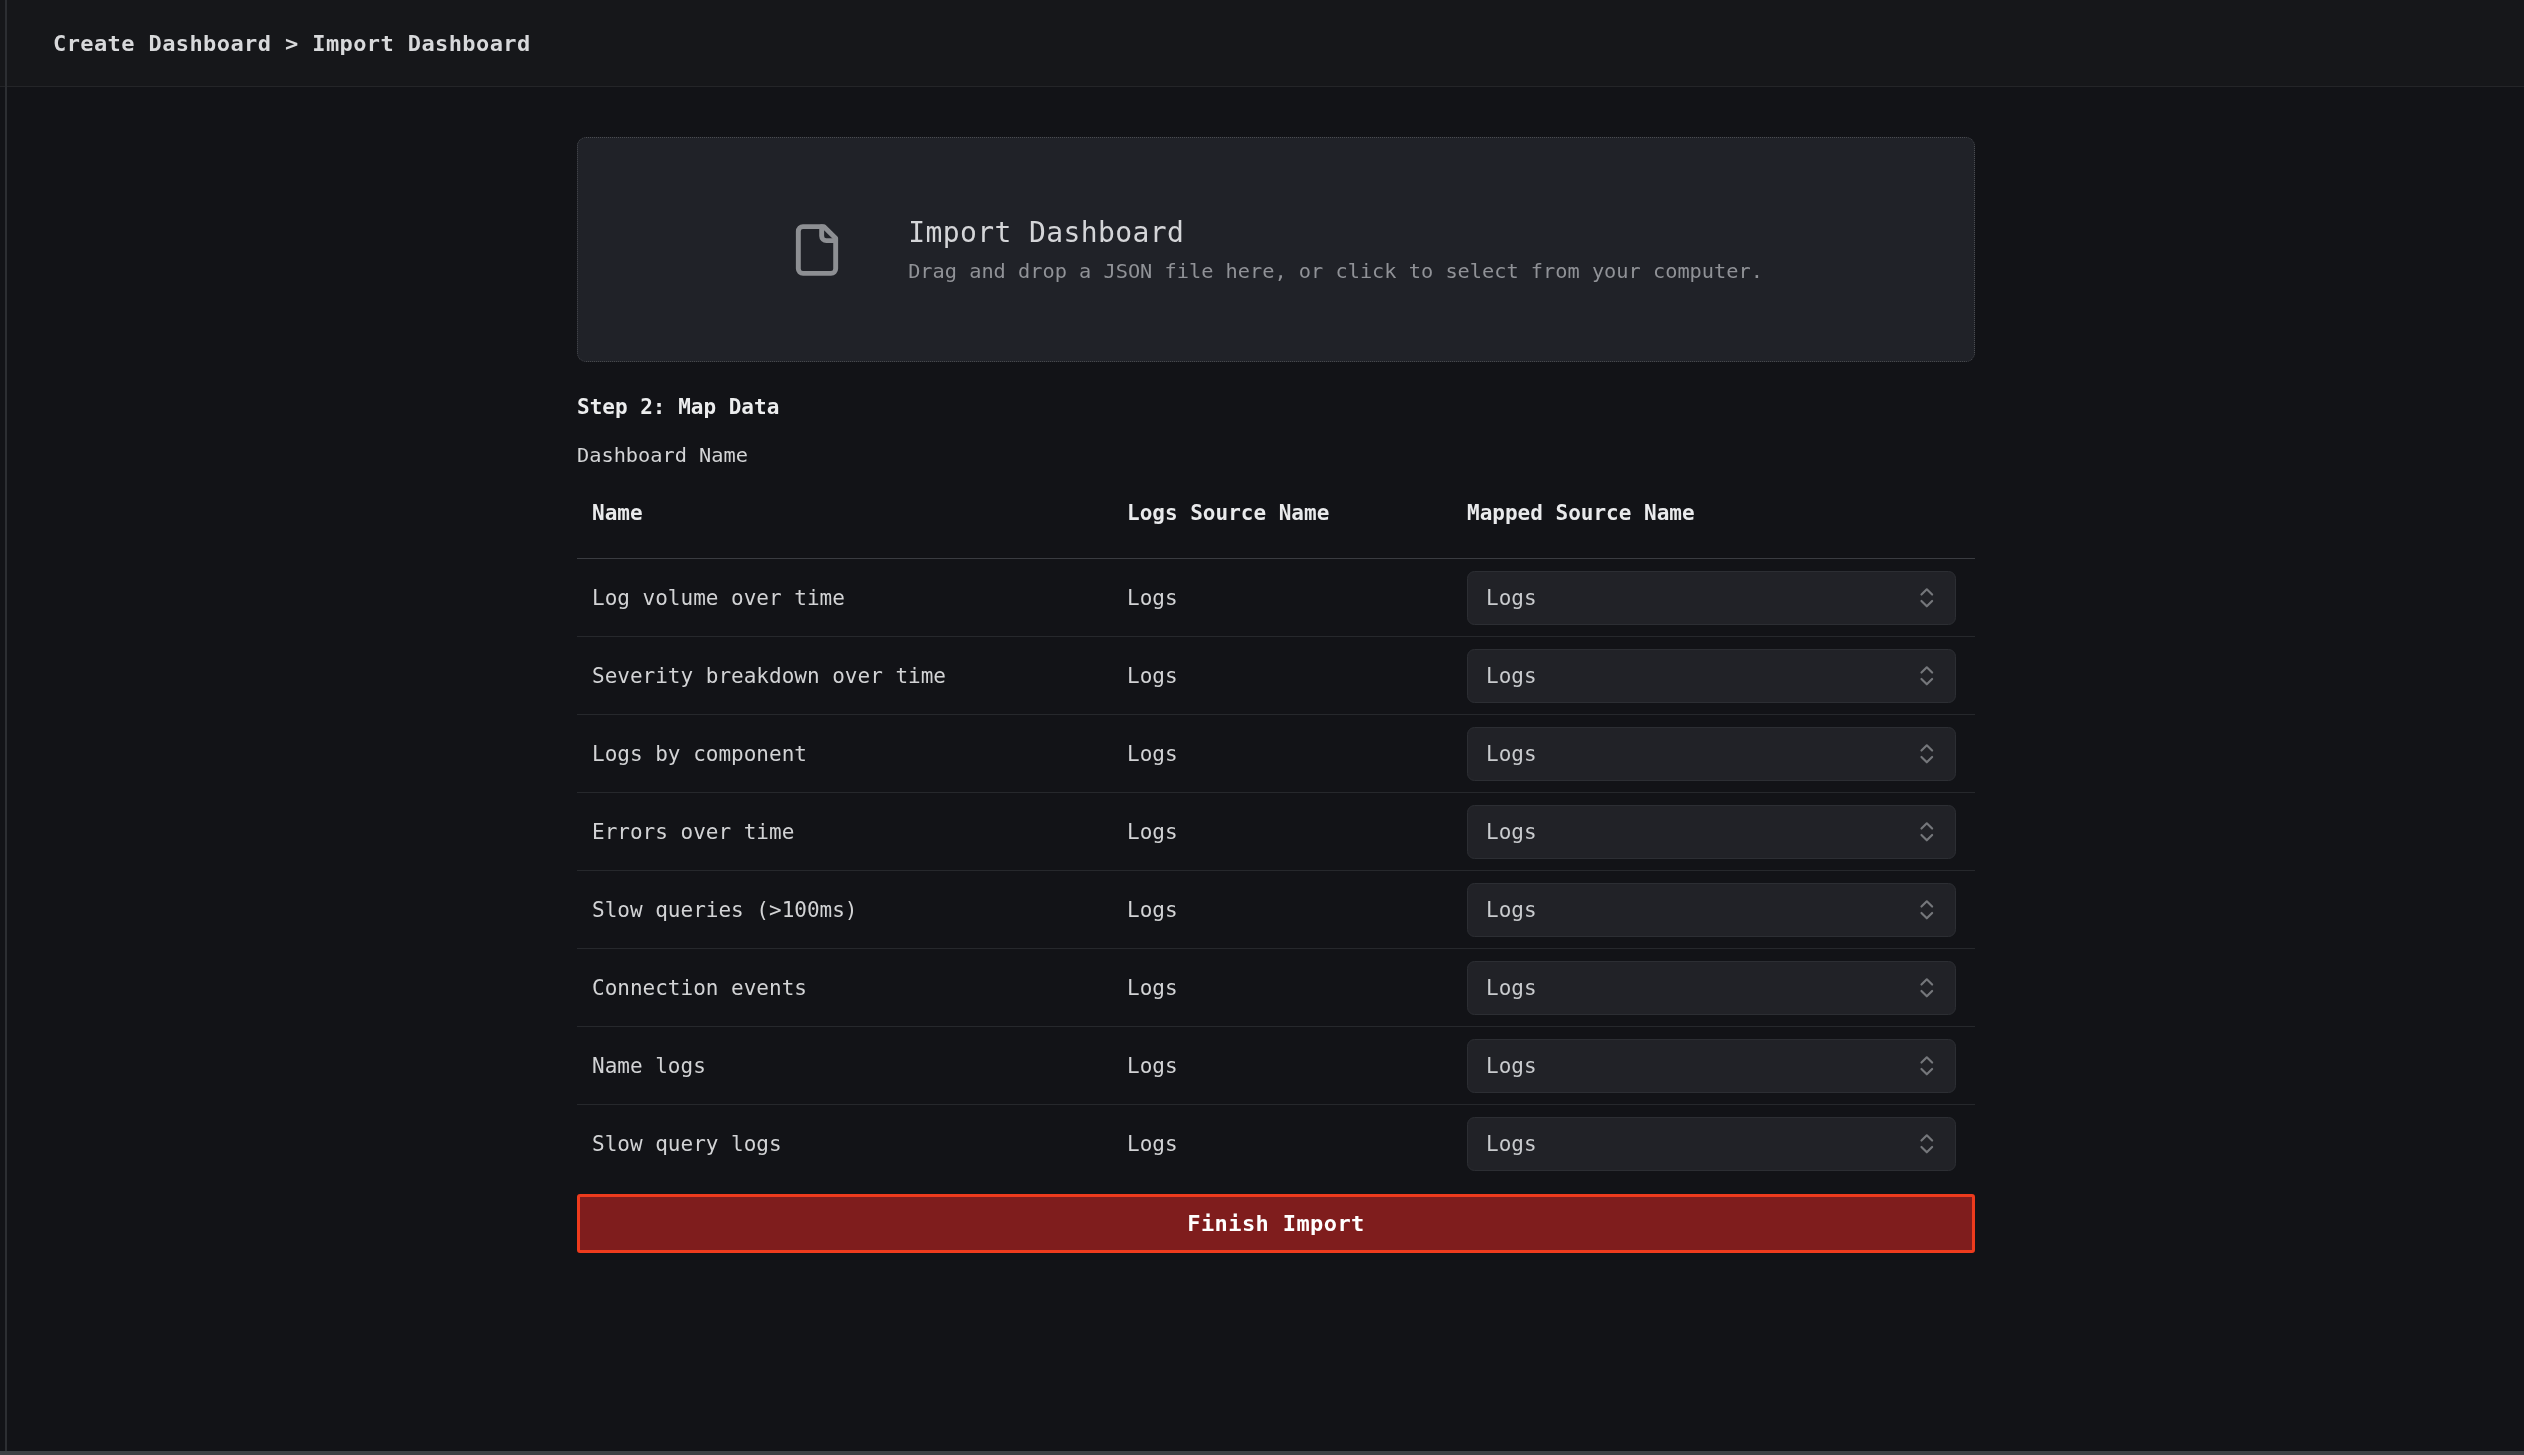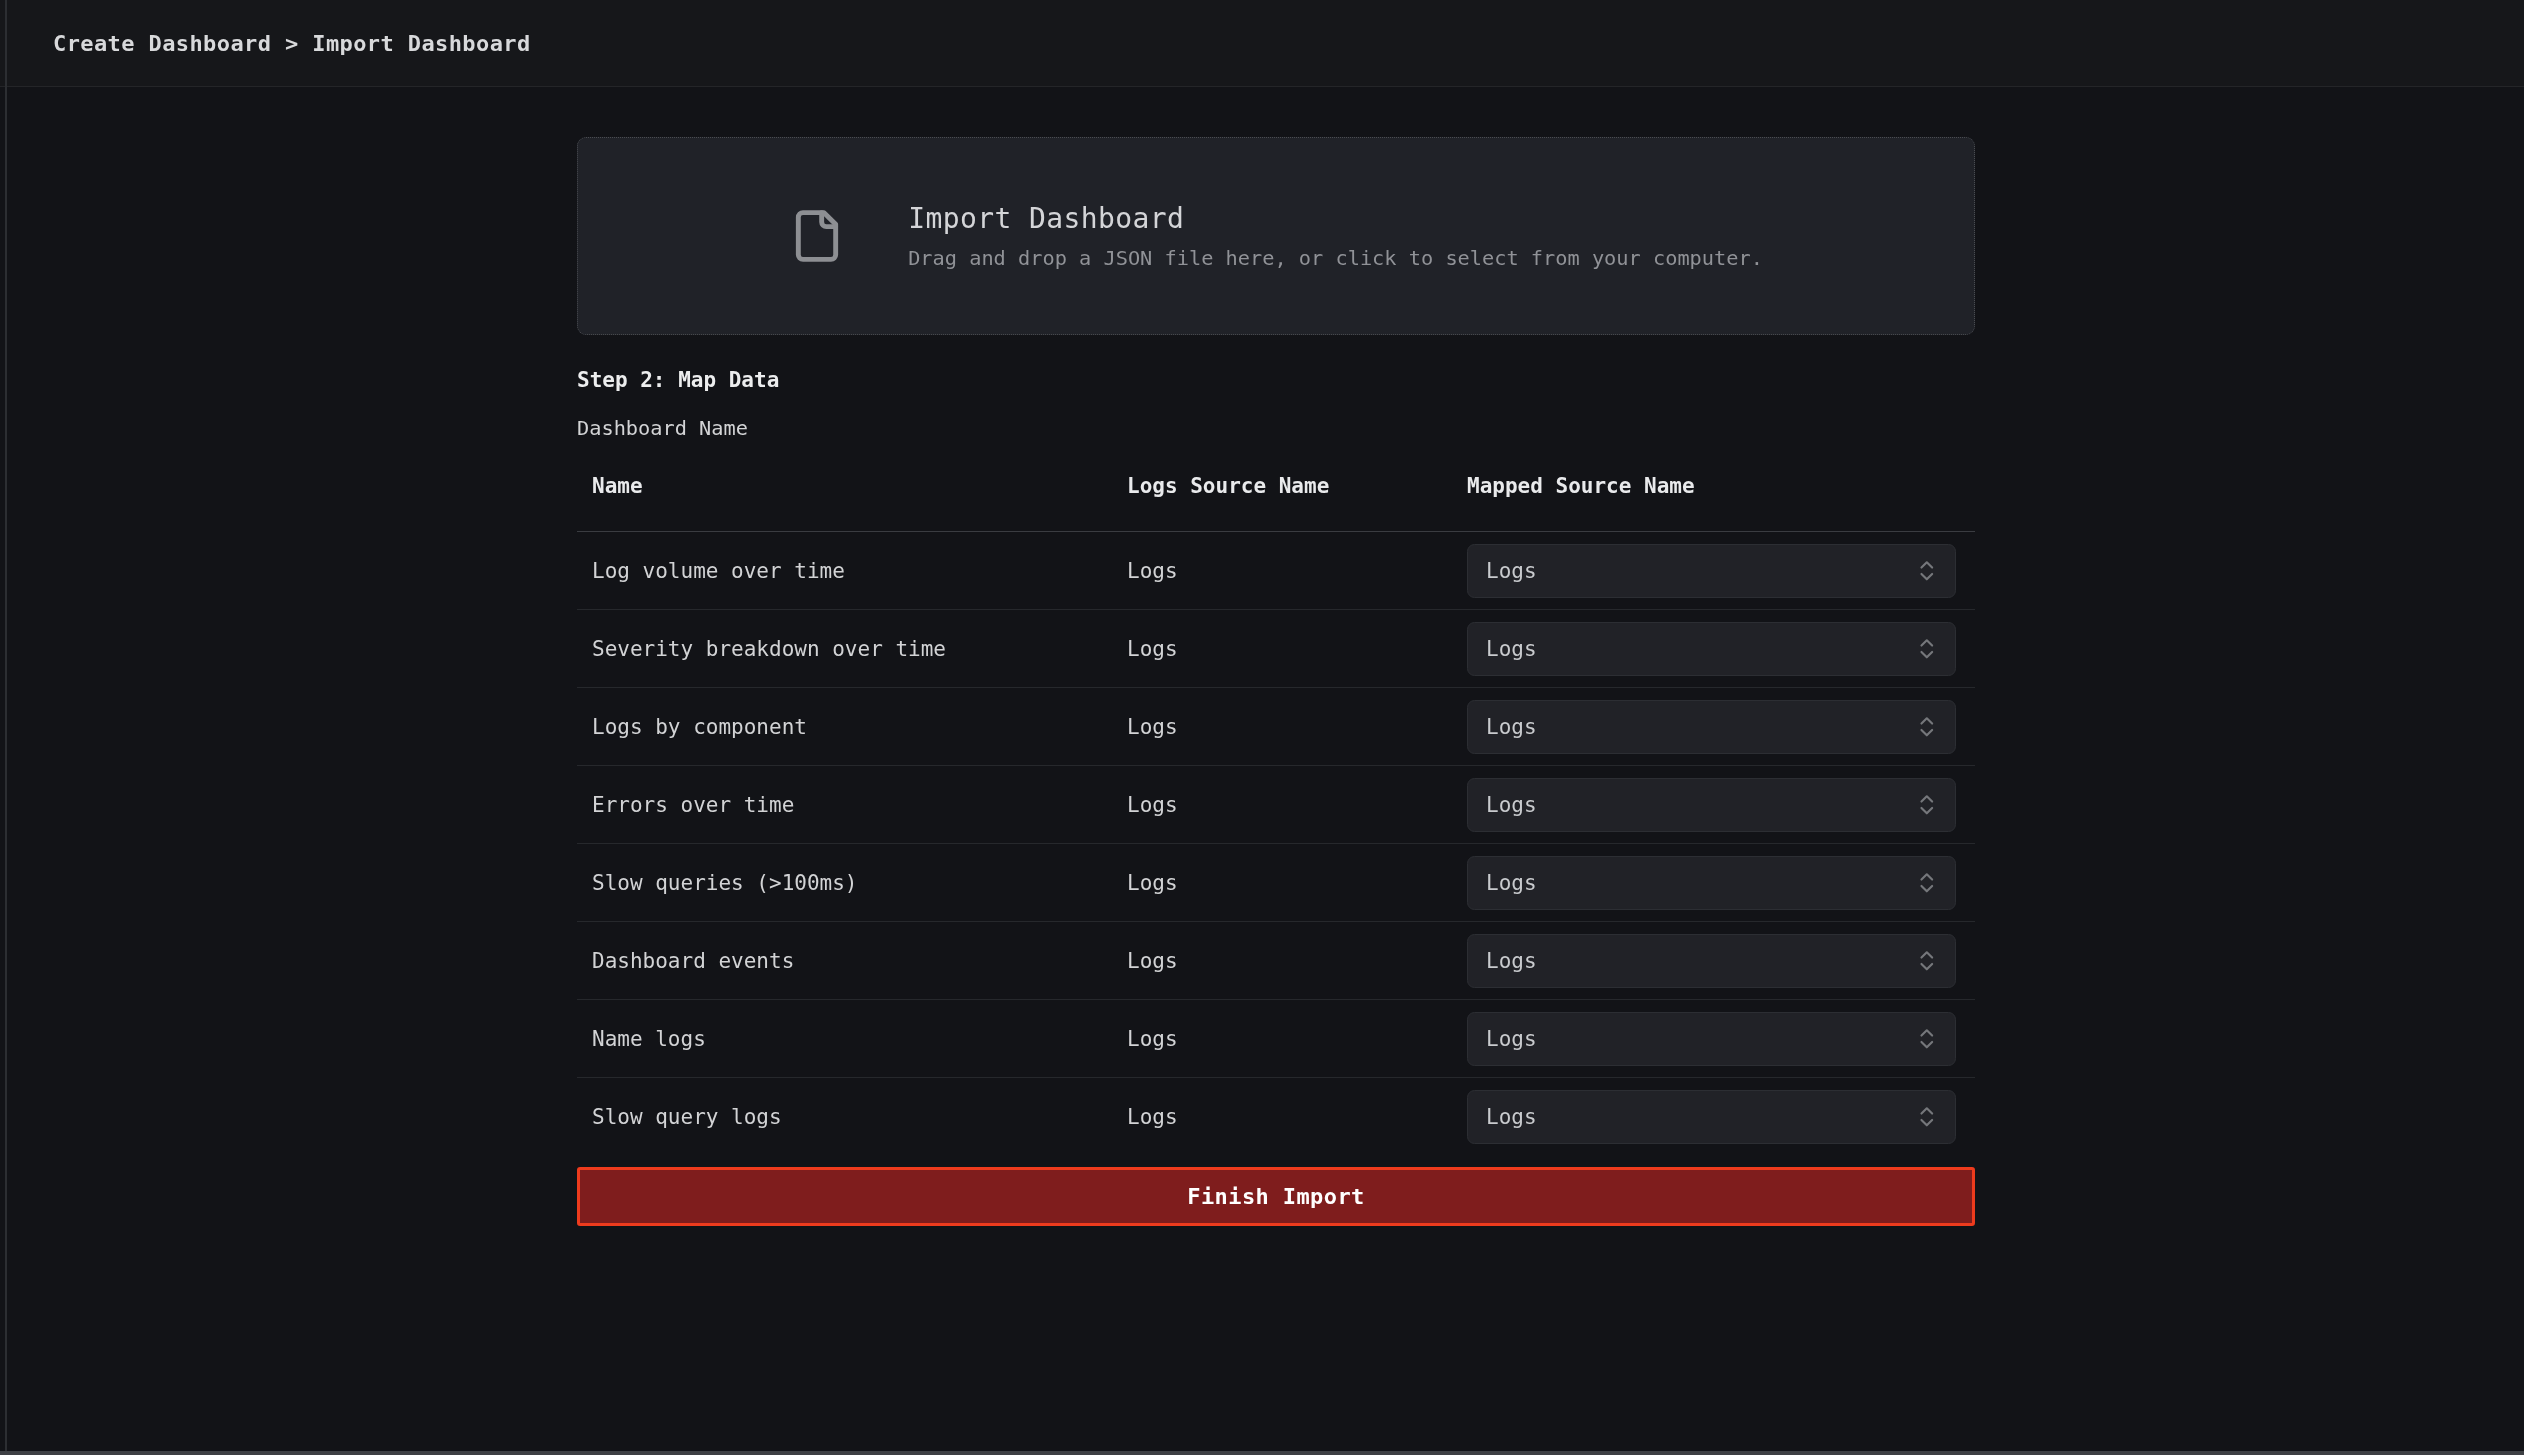--- a/index.html
+++ b/index.html
@@ -37,21 +37,21 @@
 
   
   .content {
     width: 1398px;
     margin-left: 577px;
     padding-top: 50px;
   }
 
   
   .dropzone {
-    height: 198px;
+    height: 225px;
     background: #202228;
     border: 1.5px dotted #4a4c51;
     border-radius: 9px;
     display: flex; align-items: center; justify-content: center;
     cursor: pointer;
   }
   .dropzone-inner { display: flex; align-items: center; }
   .file-icon { width: 56px; height: 72px; color: #8d8f93; margin-right: 63px; flex: none; }
   .dz-title {
     font-size: 28px; font-weight: 500; color: #d4d5d8;
@@ -227,21 +227,21 @@
         <span class="select-value">Logs</span>
         <svg class="chevrons-icon" viewBox="0 0 24 24" fill="none" stroke="currentColor" stroke-width="2" stroke-linecap="round" stroke-linejoin="round">
           <path d="m7 15 5 5 5-5"></path>
           <path d="m7 9 5-5 5 5"></path>
         </svg>
       </div>
     </div>
   </div>
 
   <div class="trow">
-    <div class="td first">Dashboard events</div>
+    <div class="td first">Connection events</div>
     <div class="td">Logs</div>
     <div class="select-cell">
       <div class="select">
         <span class="select-value">Logs</span>
         <svg class="chevrons-icon" viewBox="0 0 24 24" fill="none" stroke="currentColor" stroke-width="2" stroke-linecap="round" stroke-linejoin="round">
           <path d="m7 15 5 5 5-5"></path>
           <path d="m7 9 5-5 5 5"></path>
         </svg>
       </div>
     </div>

